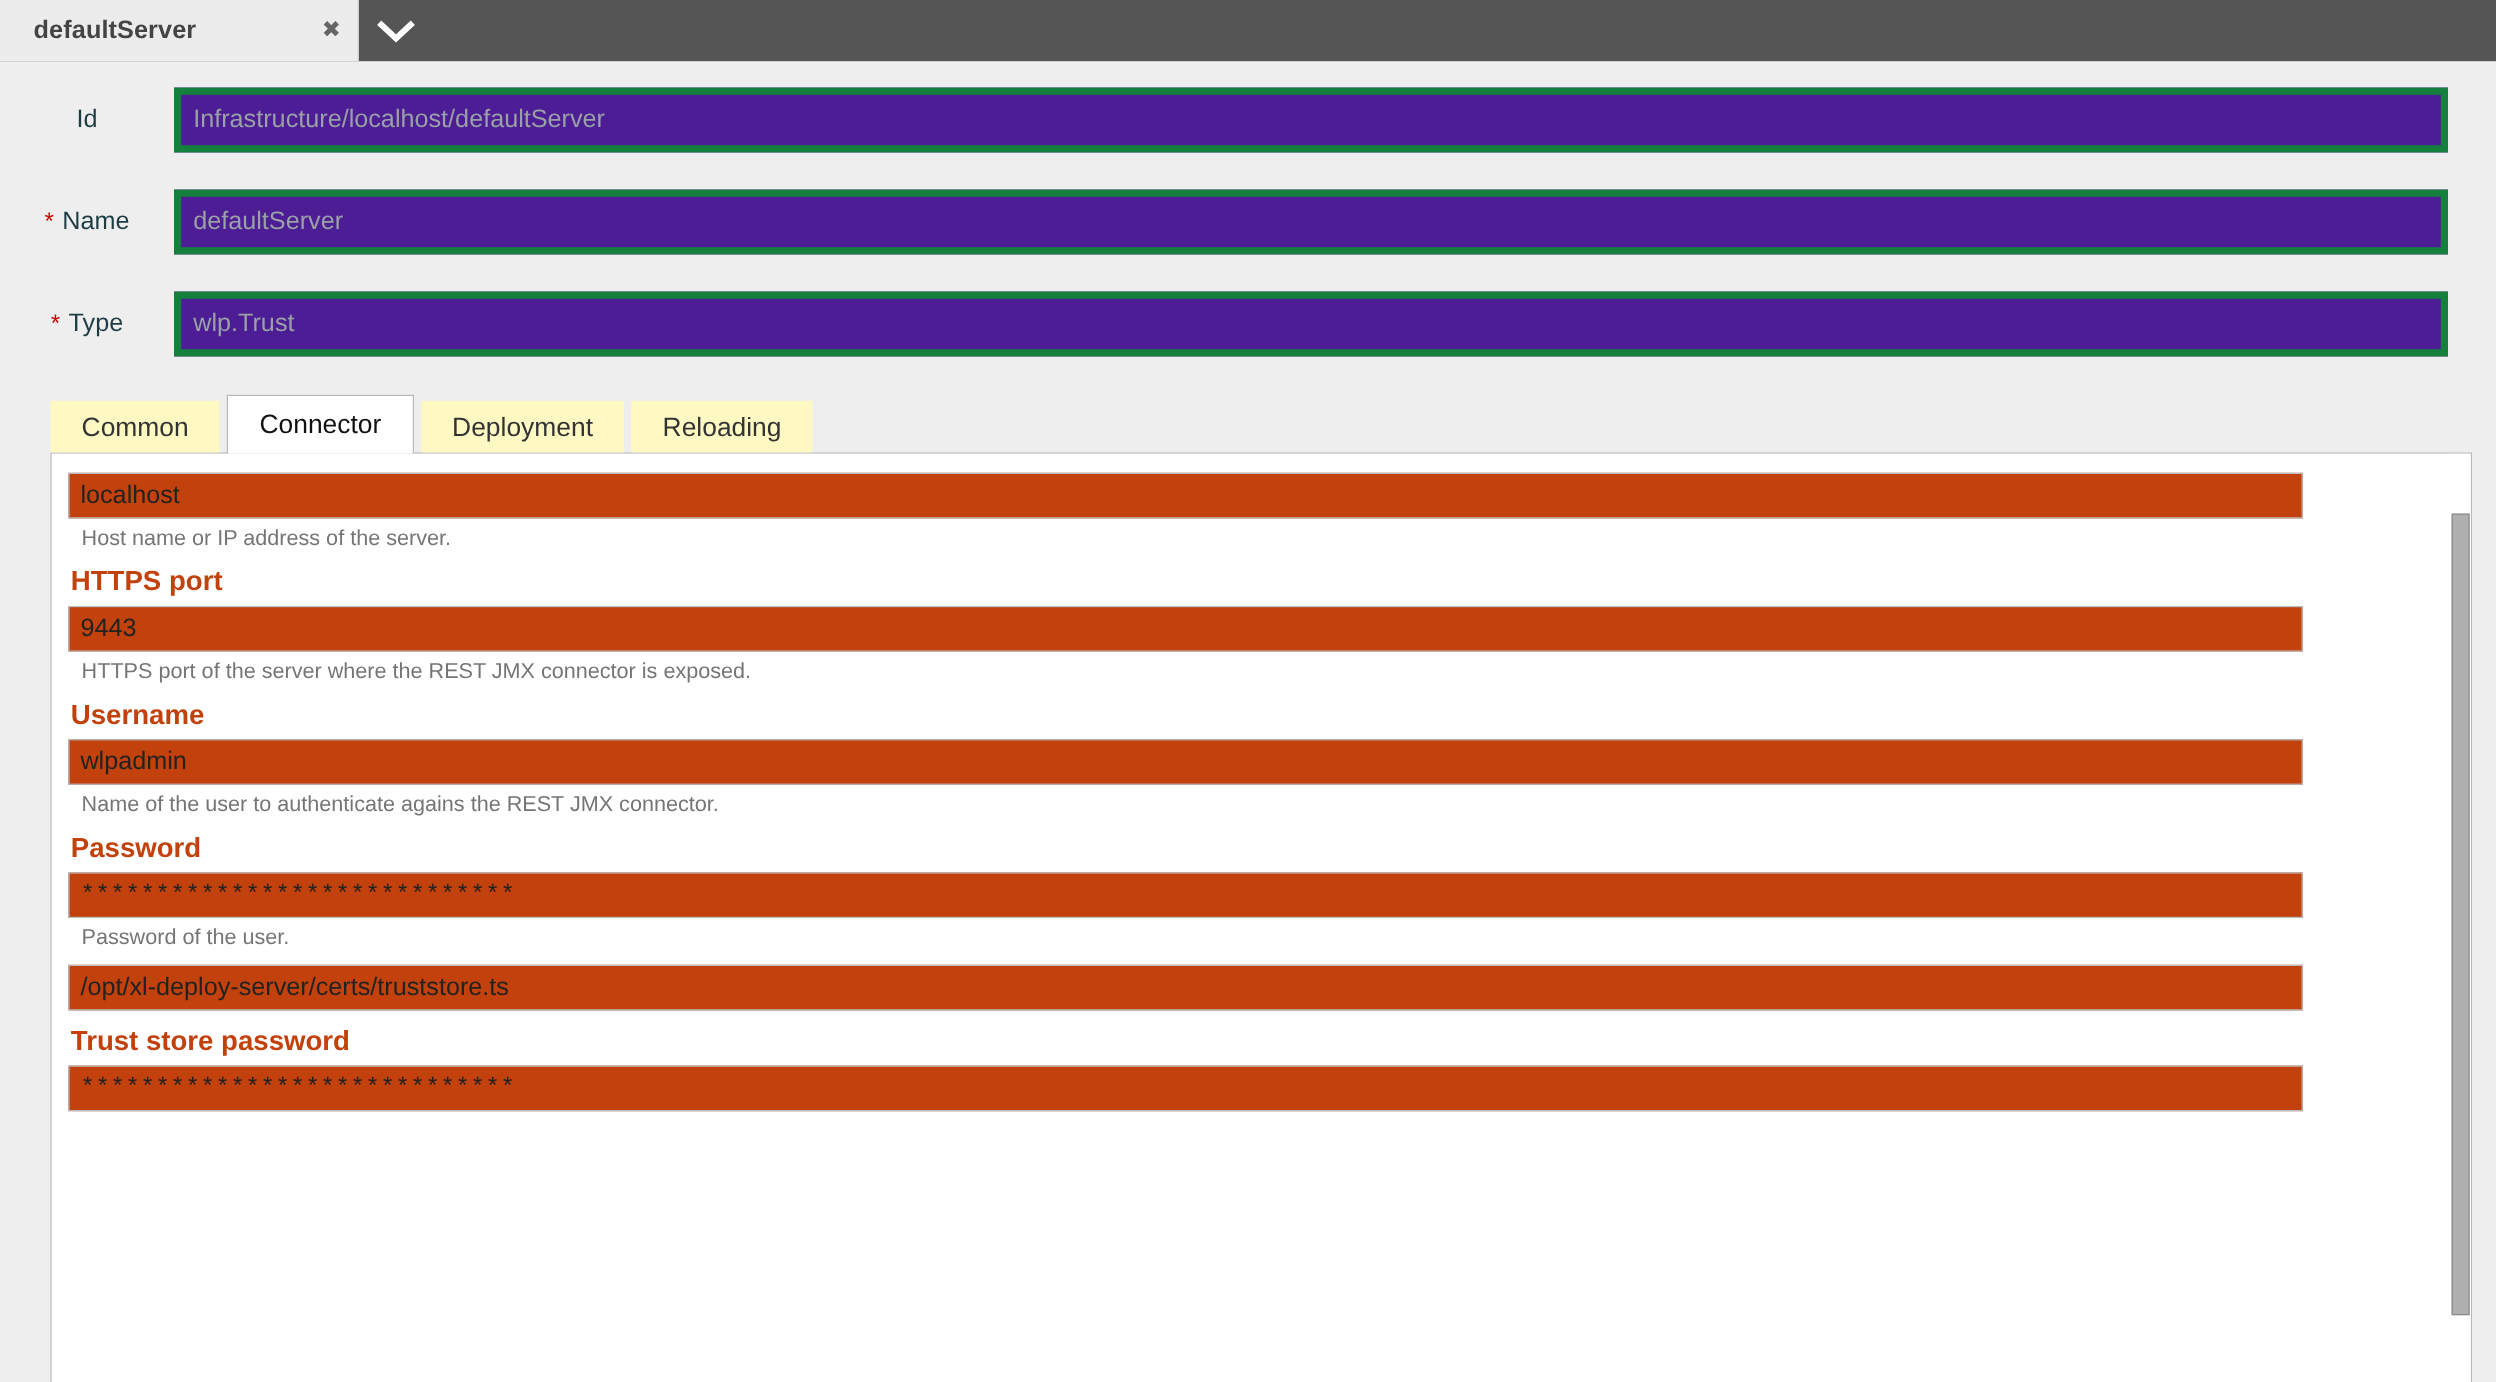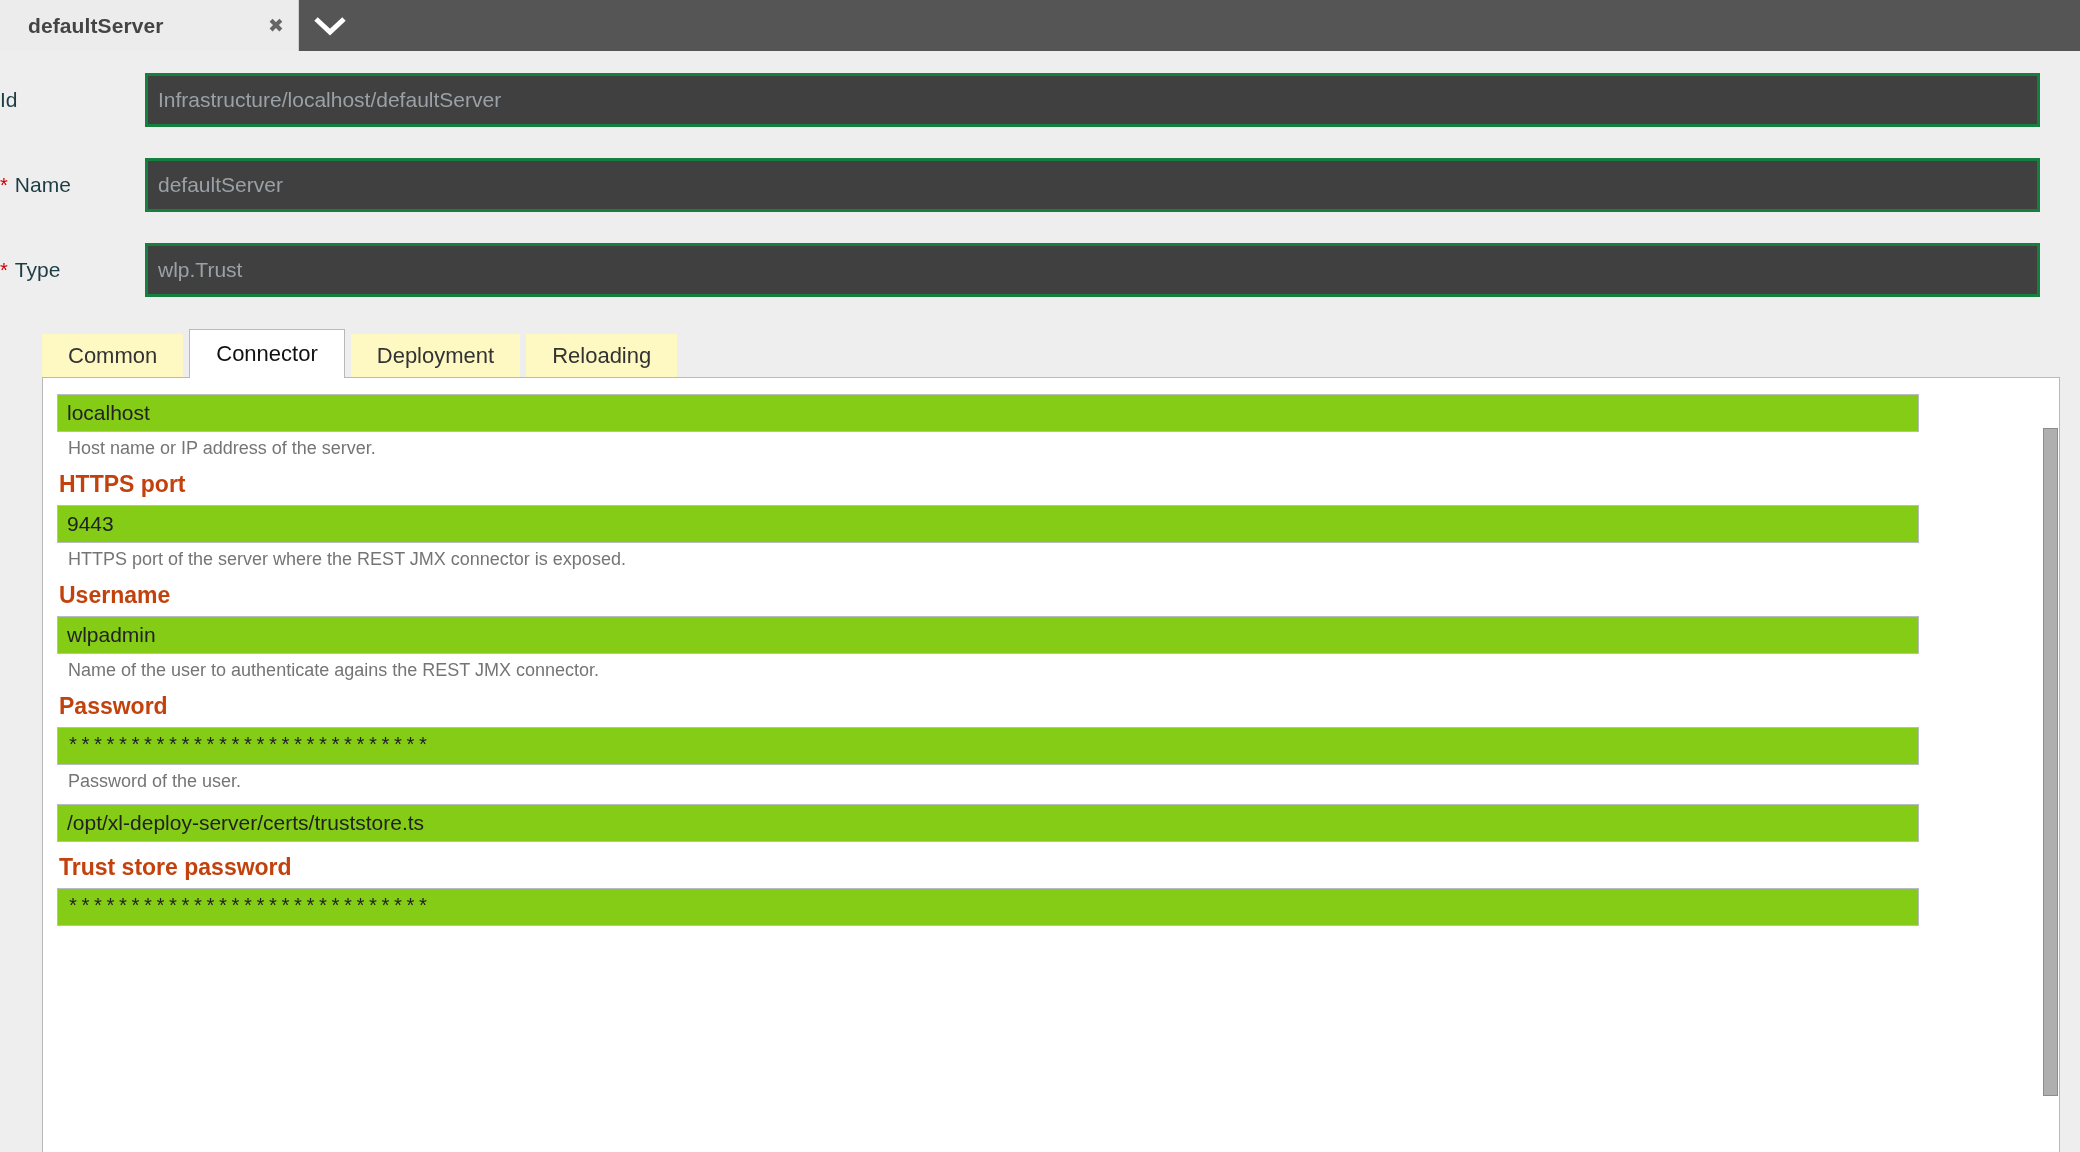--- a/index.html
+++ b/index.html
@@ -63,38 +63,38 @@
   }
   .form-row {
     display: flex;
     align-items: center;
     height: 54px;
     margin-bottom: 31px;
   }
   .form-row .lbl-wrap {
     width: 145px;
     flex: 0 0 145px;
-    text-align: left;
+    text-align: center;
     padding-right: 0;
     box-sizing: border-box;
     font-size: 21px;
     color: #1d3c44;
     white-space: nowrap;
   }
   .req-star {
     color: #cc0000;
     font-size: 20px;
     margin-right: 7px;
   }
   .form-row .field {
     flex: 1;
     margin-right: 40px;
     height: 100%;
-    background: #404040;
-    border: 3px solid #15803d;
+    background: #4c1d95;
+    border: 6px solid #15803d;
     box-sizing: border-box;
     display: flex;
     align-items: center;
     padding: 0 10px;
     font-size: 21px;
     color: #9aa1a6;
   }
 
   
   .tabs-row {
@@ -148,21 +148,21 @@
   .flabel {
     font-size: 23px;
     color: #c2410c;
     margin-bottom: 7px;
     padding-left: 2px;
     font-weight: bold;
   }
   .finput {
     height: 38px;
     width: 1862px;
-    background: #84cc16;
+    background: #c2410c;
     border: 1px solid #b6bcc0;
     box-sizing: border-box;
     display: flex;
     align-items: center;
     padding: 0 9px;
     font-size: 21px;
     color: #222222;
     cursor: text;
   }
   .fhelp {

